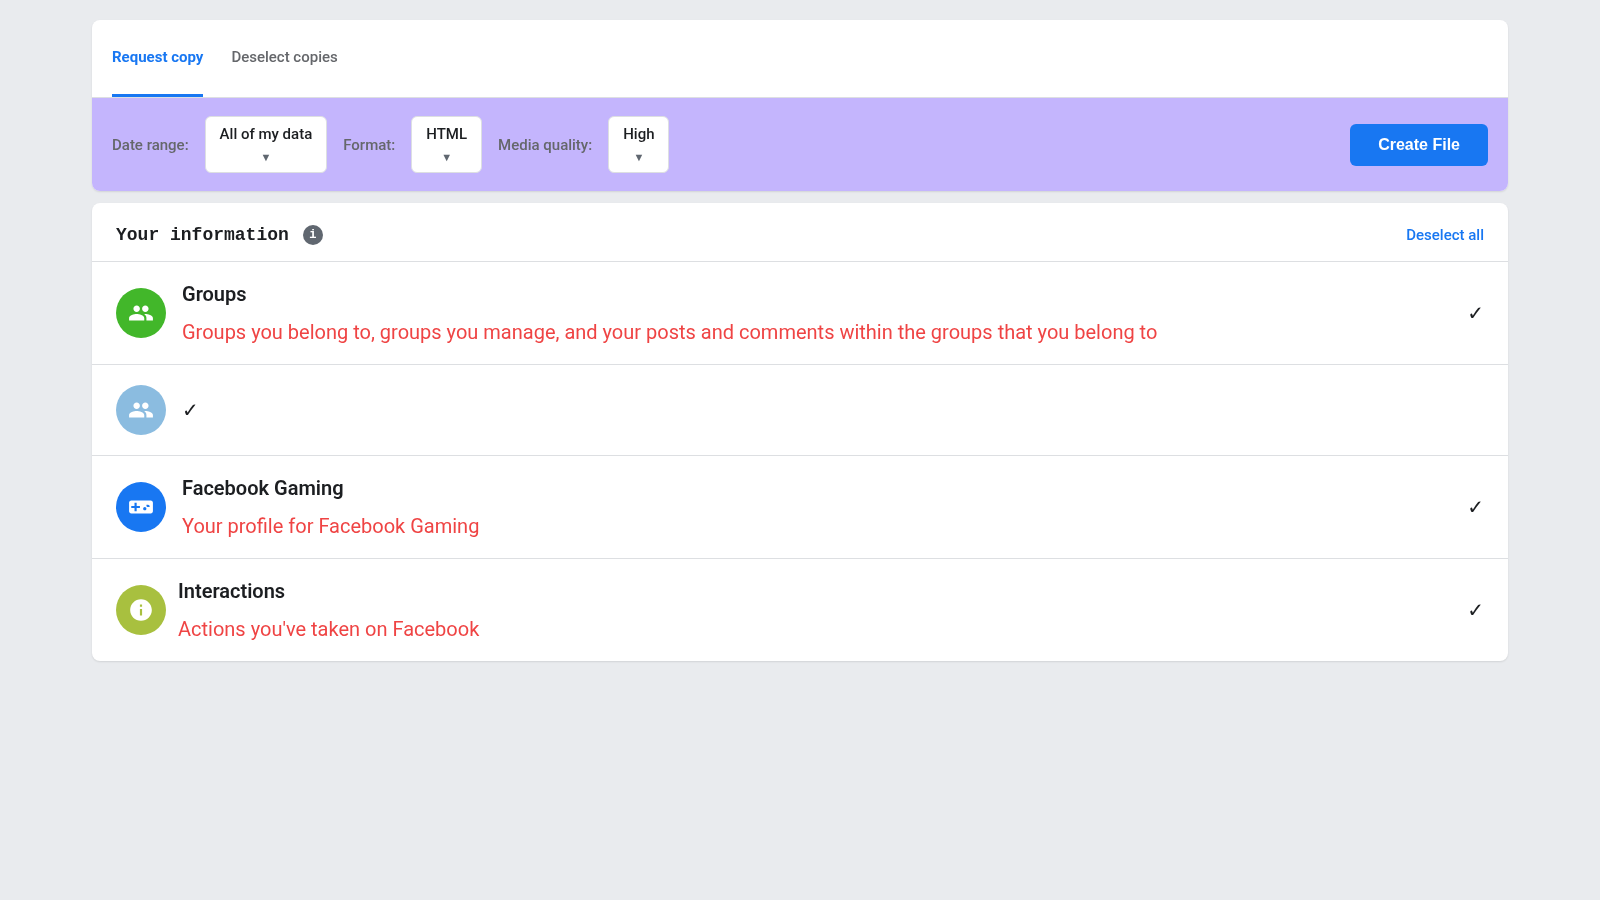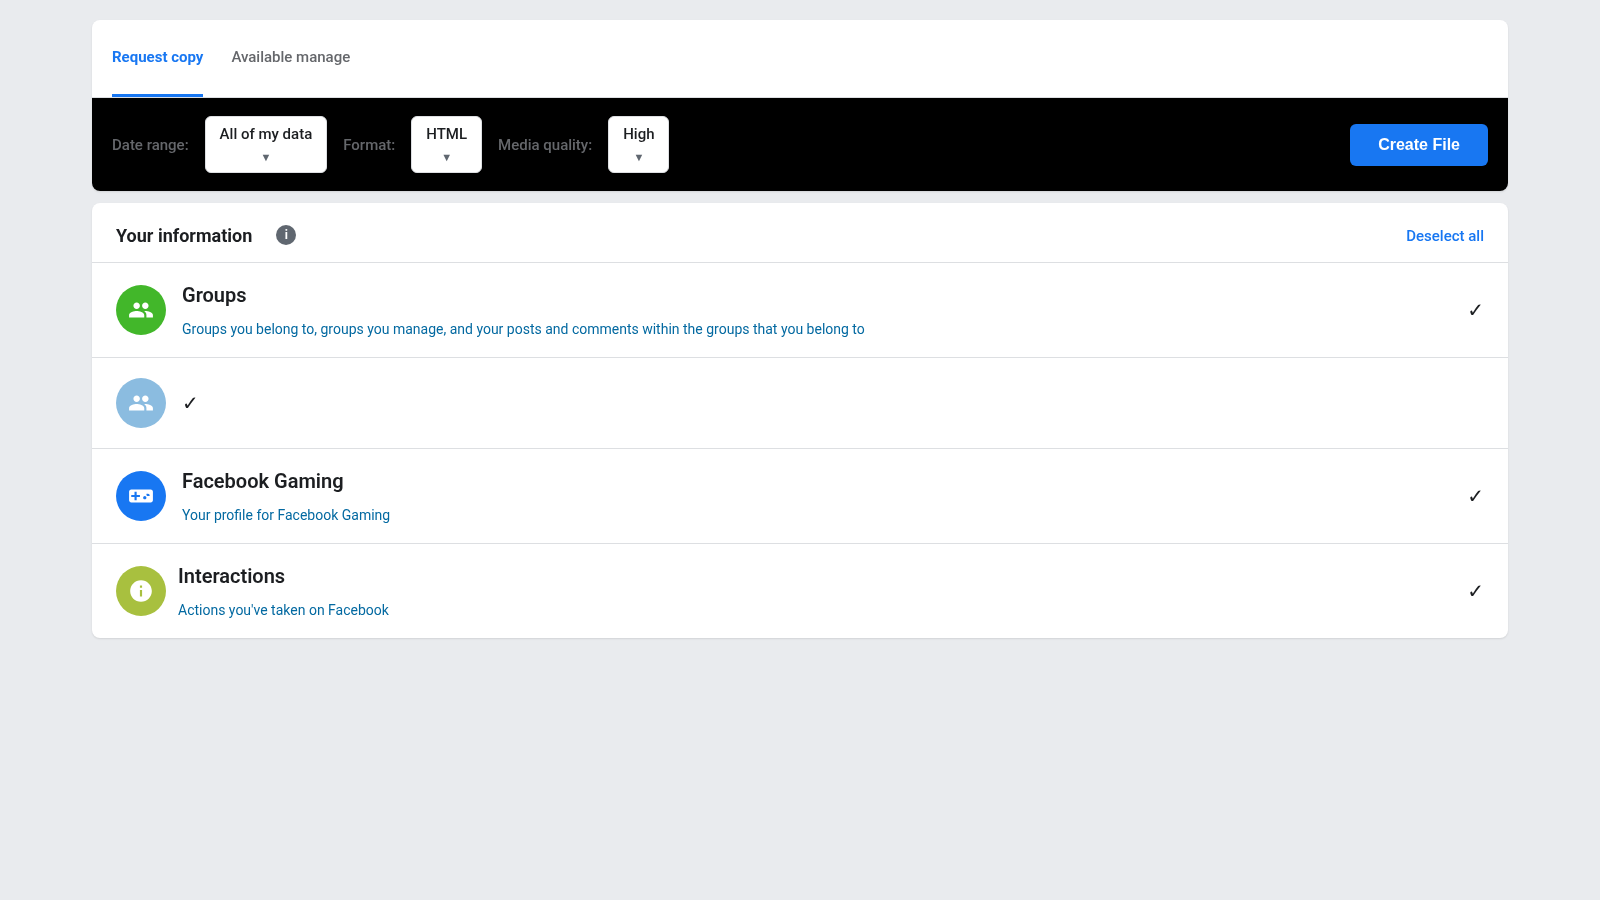--- a/index.html
+++ b/index.html
@@ -44,21 +44,21 @@
       border-bottom: 3px solid #1877f2;
       font-weight: 700;
     }
 
     
     .filter-bar {
       display: flex;
       align-items: center;
       padding: 18px 20px;
       gap: 16px;
-      background: #000000;
+      background: #c4b5fd;
     }
     .filter-label {
       color: #65676b;
       font-size: 15px;
       font-weight: 500;
     }
     .filter-dropdown {
       display: flex;
       align-items: center;
       border: 1px solid #dddfe2;
@@ -91,24 +91,25 @@
     
     .section-header {
       display: flex;
       align-items: center;
       justify-content: space-between;
       padding: 22px 24px 16px 24px;
       border-bottom: 1px solid #dddfe2;
     }
     .section-title {
       display: flex;
-      gap: 24px;
+      gap: 14px;
       font-size: 18px;
       font-weight: 700;
       color: #1c1e21;
+      font-family: Liberation Mono, monospace;
     }
     .info-icon {
       width: 20px;
       height: 20px;
       background: #606770;
       border-radius: 50%;
       display: flex;
       align-items: center;
       justify-content: center;
       color: #fff;
@@ -152,22 +153,22 @@
     .item-content {
       flex: 1;
     }
     .item-title {
       font-size: 20px;
       font-weight: 600;
       color: #1c1e21;
       margin-bottom: 3px;
     }
     .item-desc {
-      font-size: 14px;
-      color: #0369a1;
+      font-size: 20px;
+      color: #ef4444;
       margin-top: 14px;
     }
     .item-check {
       font-size: 20px;
       color: #1c1e21;
       flex-shrink: 0;
     }
 
     
     .icon-green { background: #42b72a; }
@@ -176,21 +177,21 @@
     .icon-lime { background: #a8c03f; }
   </style>
 </head>
 <body>
 
 <div class="outer-container">
 
   <div class="card">
     <div class="tabs">
       <div class="tab active">Request copy</div>
-      <div class="tab">Available manage</div>
+      <div class="tab">Deselect copies</div>
     </div>
 
     <div class="filter-bar">
       <span class="filter-label">Date range:</span>
       <div class="filter-dropdown">
         <span>All of my data</span>
         <span class="chevron">▼</span>
       </div>
 
       <span class="filter-label">Format:</span>

